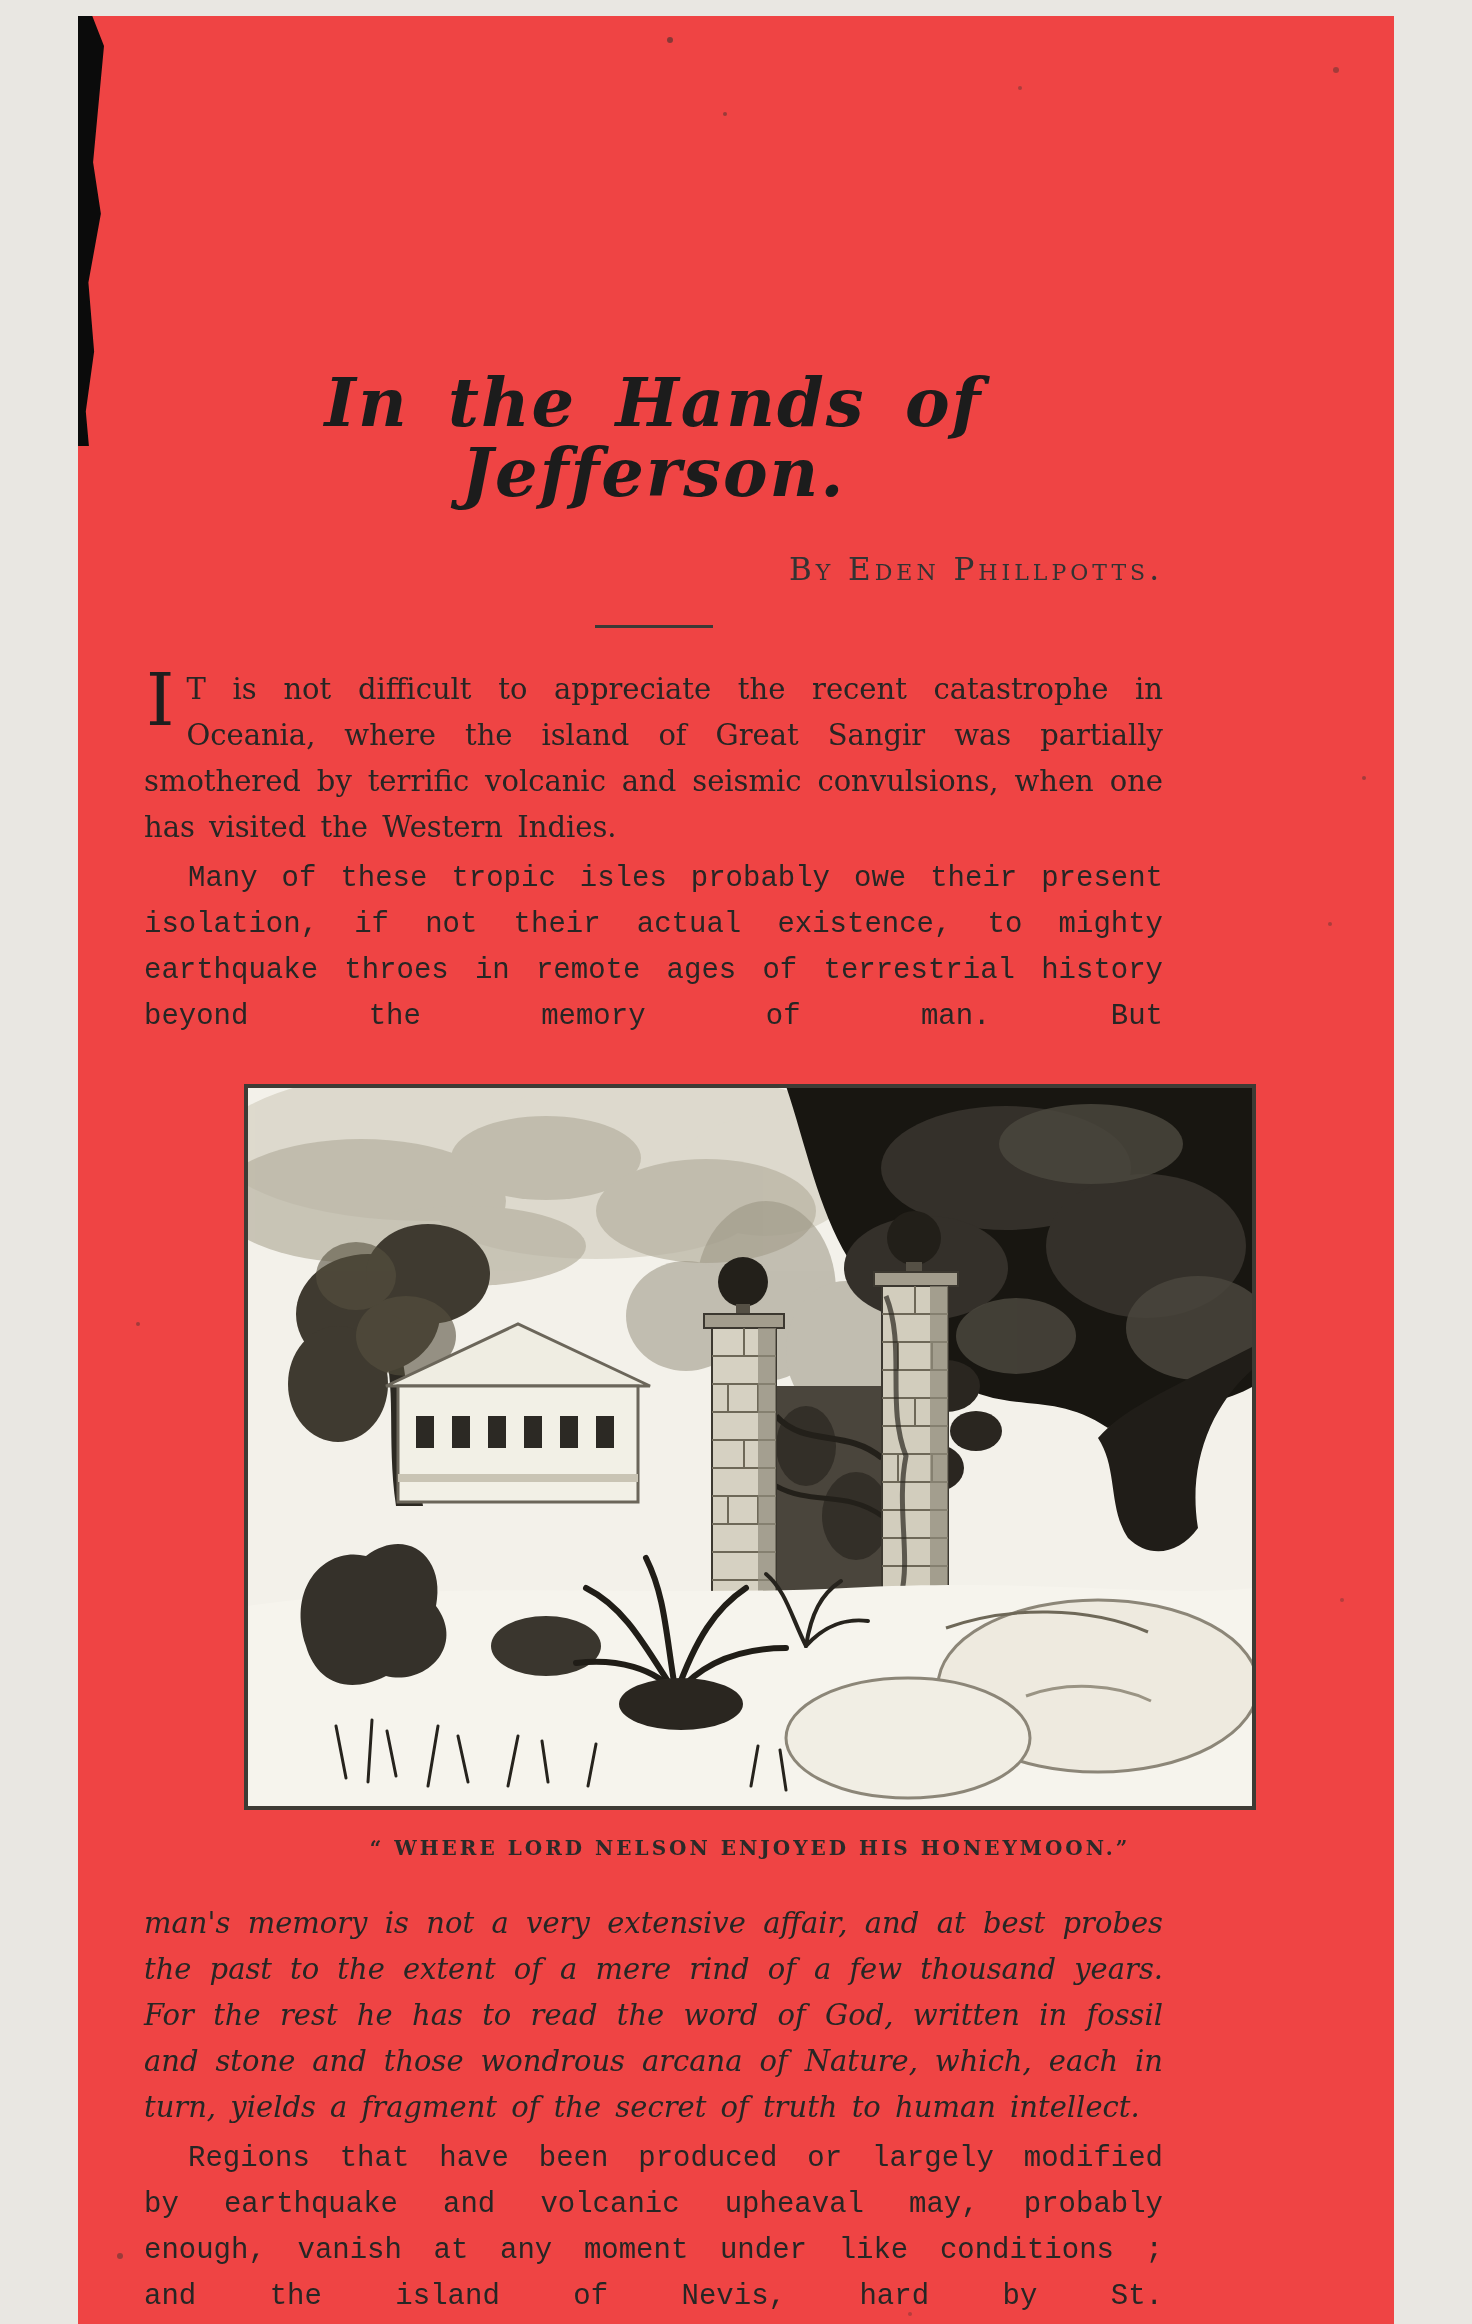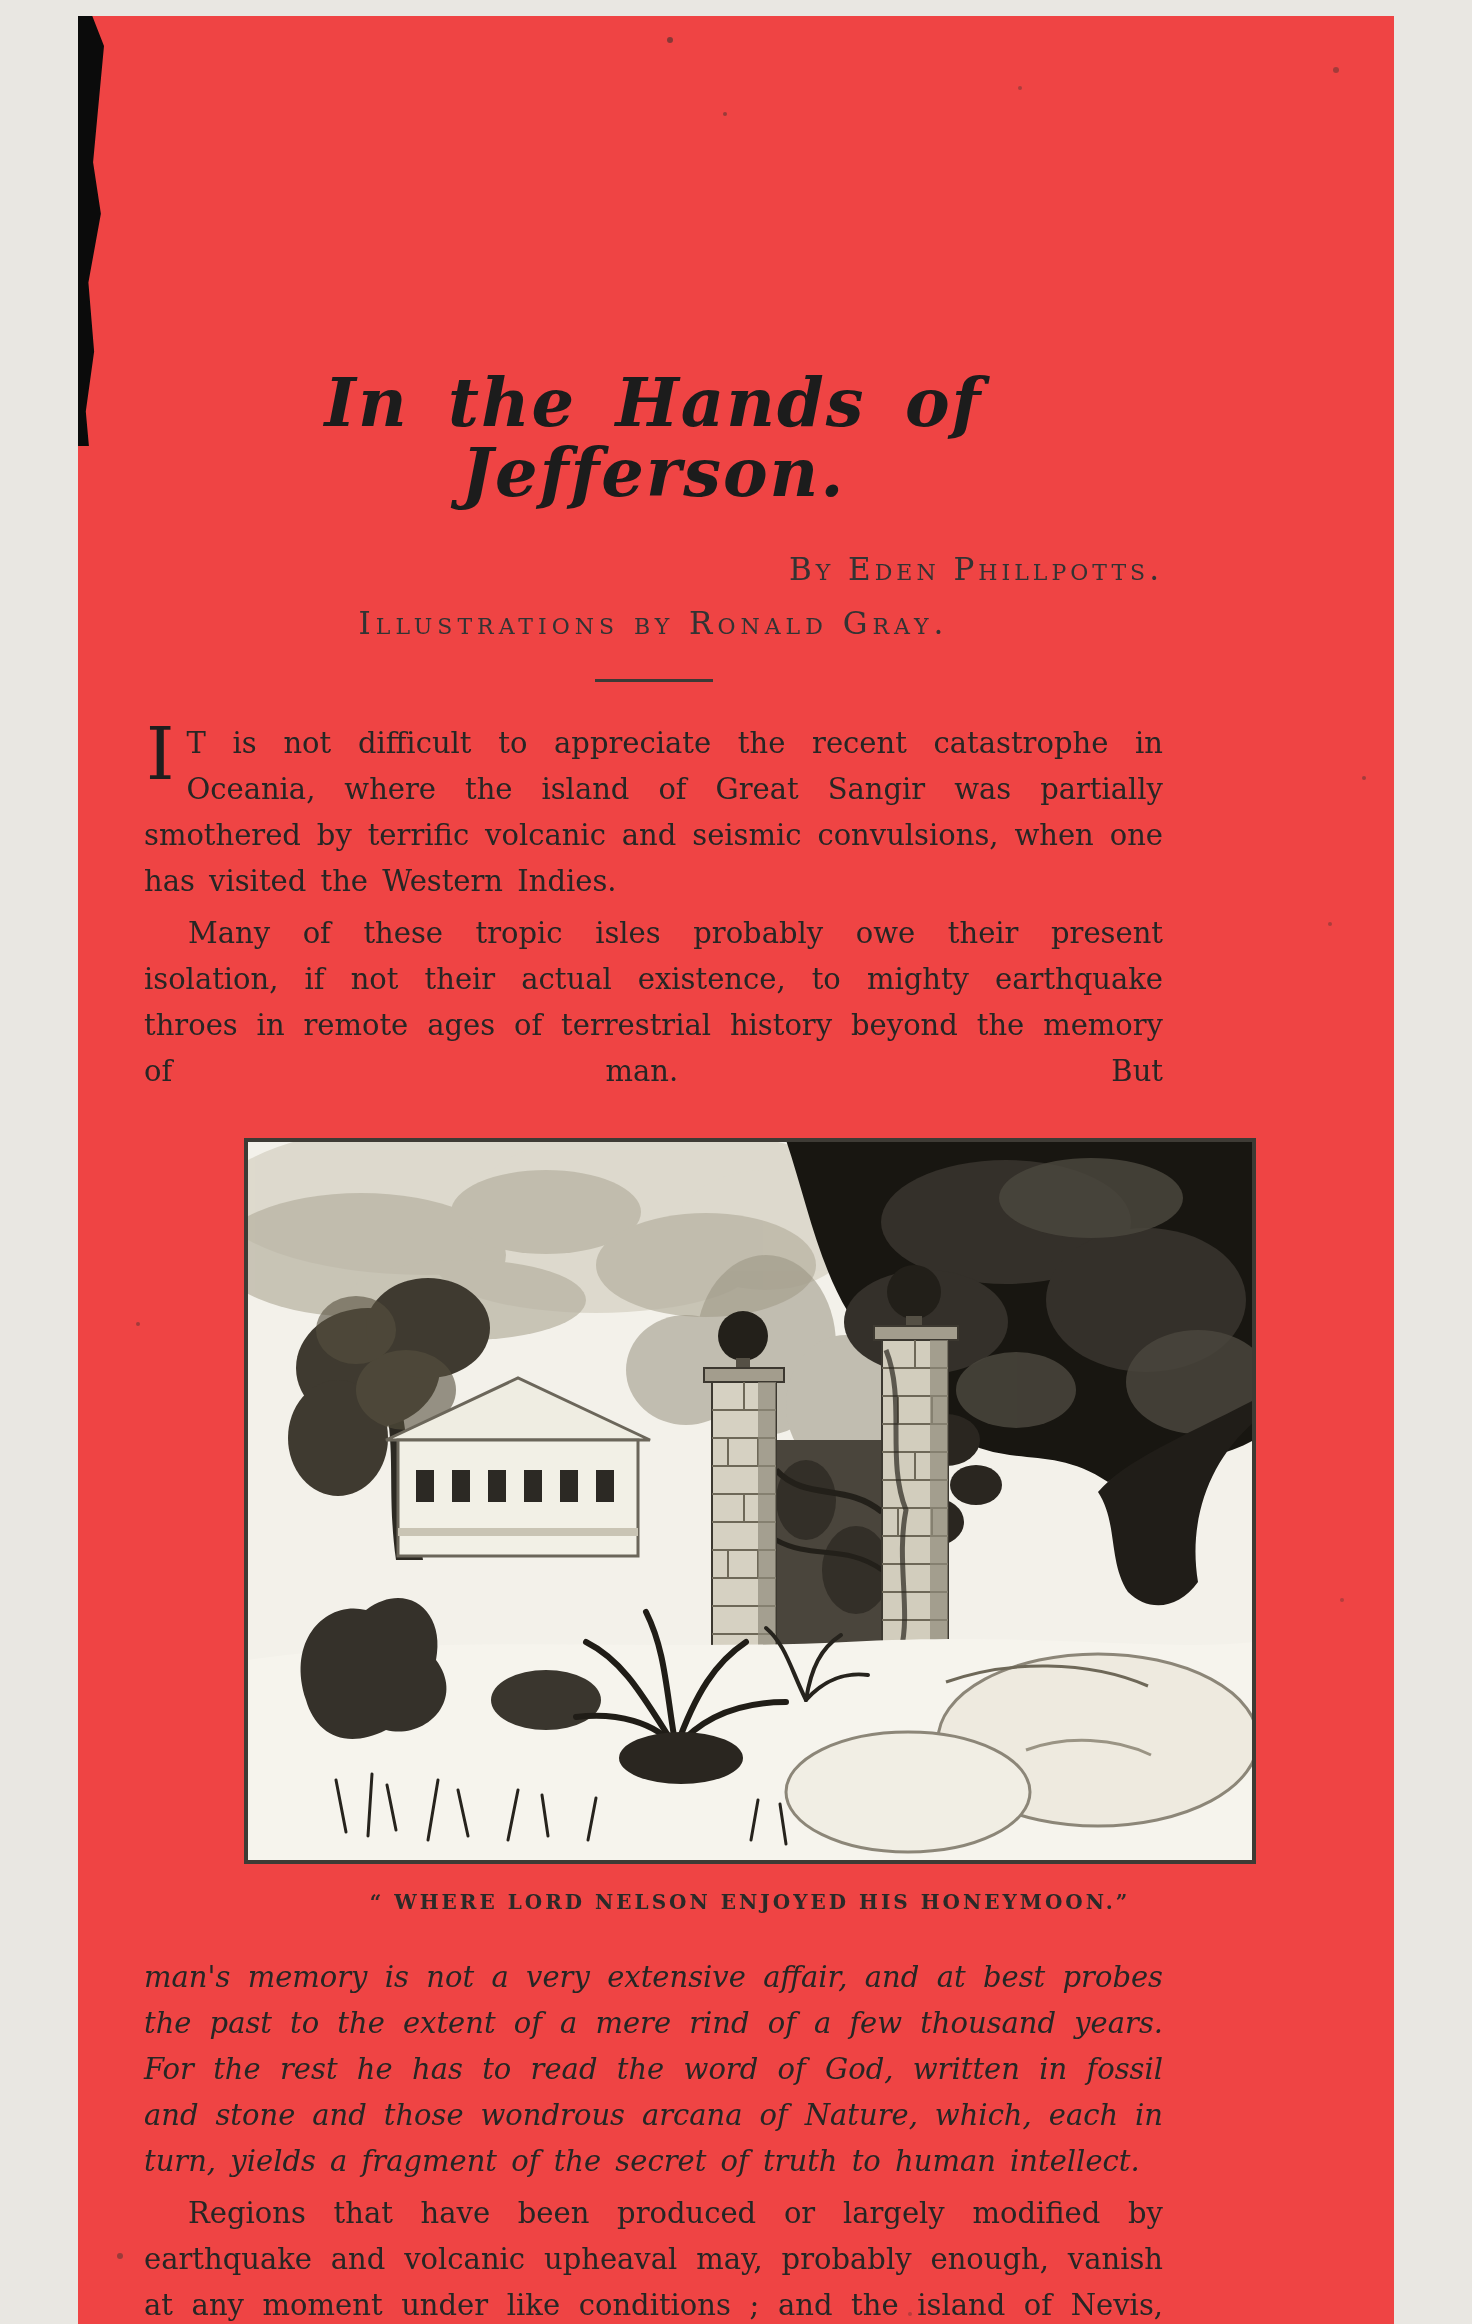--- a/index.html
+++ b/index.html
@@ -67,21 +67,21 @@
 
   
   .para{
     margin:0;
     font-size:29px;line-height:46px;
     text-align:justify;
     word-spacing:5px;
     color:#272624;
   }
   .para.first{margin-top:38px;}
-  .para.indent{text-indent:44px;}
+  .para.indent{text-indent:44px;font-family:Liberation Mono, monospace;}
   .para + .para{margin-top:6px;}
   .para.flush-last{text-align-last:justify;}
   .dropcap{
     float:left;
     font-size:72px;line-height:60px;
     padding:4px 12px 0 2px;
     font-weight:400;color:#1e1e1e;
   }
 
   
@@ -105,21 +105,20 @@
 
 <div class="page">
 
   <div class="binding-mark"></div>
   <div class="specks"></div>
 
   <h1 class="title">In the Hands of Jefferson.</h1>
 
   <div class="byline">By Eden Phillpotts.</div>
 
-  <div class="credit">Illustrations by Ronald Gray.</div>
 
   <hr class="divider">
 
   <p class="para first"><span class="dropcap">I</span><span>T is not difficult to appreciate the recent catastrophe in Oceania, where the island of Great Sangir was partially smothered by terrific volcanic and seismic convulsions, when one has visited the Western Indies.</span></p>
 
   <p class="para indent flush-last">Many of these tropic isles probably owe their present isolation, if not their actual existence, to mighty earthquake throes in remote ages of terrestrial history beyond the memory of man.  But</p>
 
   <figure class="figure" style="margin-top:44px;padding-left:40px;">
     <div class="illus-frame">
       <svg viewBox="0 0 1008 722" preserveAspectRatio="none">

